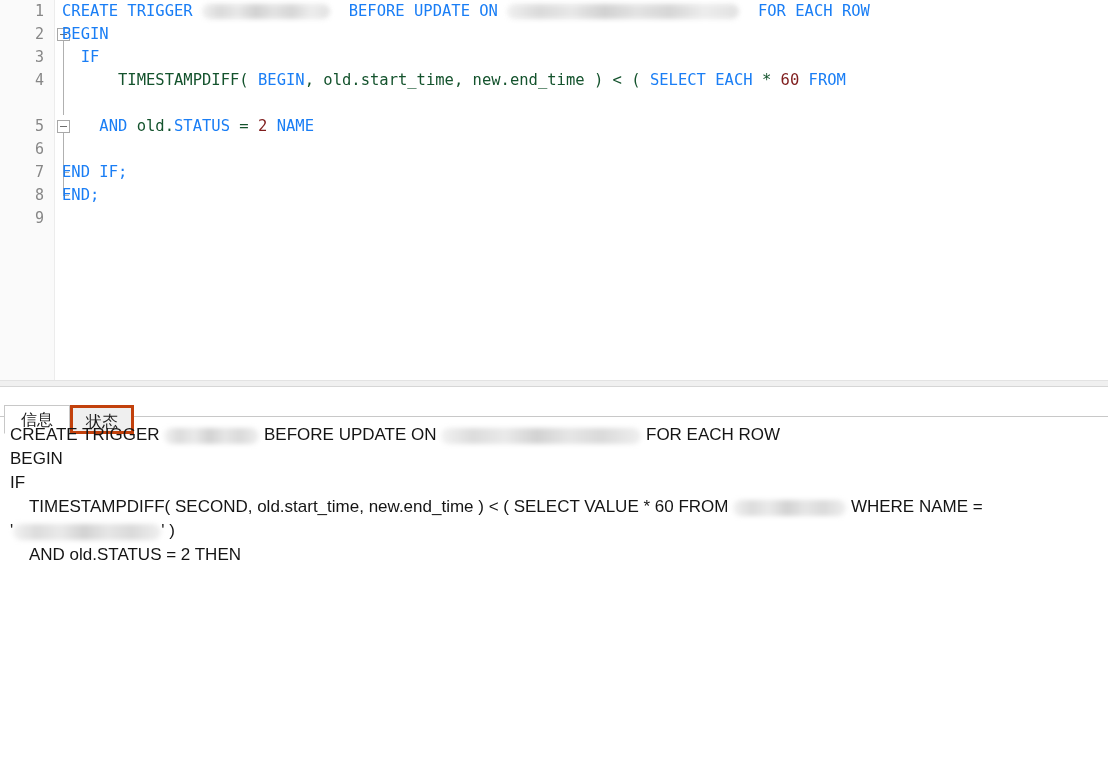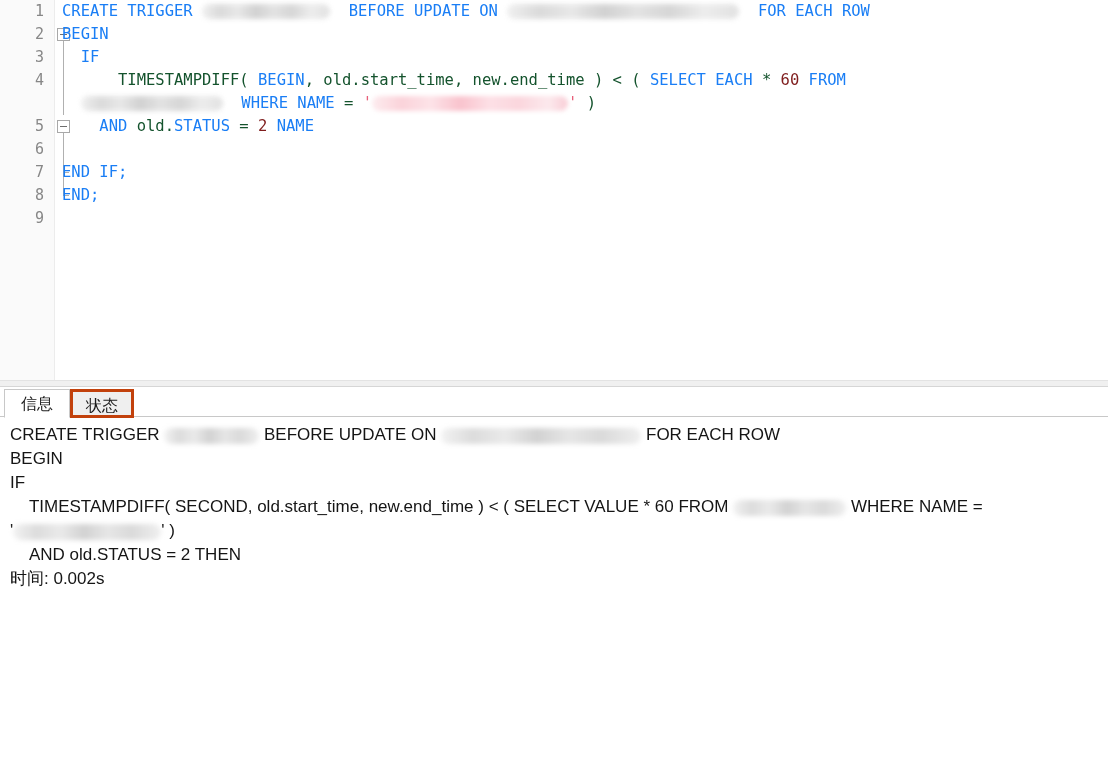--- a/index.html
+++ b/index.html
@@ -99,21 +99,21 @@
   
   .bottom {
     position: absolute; left: 0; top: 387px; width: 1108px; height: 380px;
     background: #ffffff;
   }
   .tabstrip {
     position: absolute; left: 0; top: 0; width: 1108px; height: 30px;
     border-bottom: 1px solid #c8c8c8;
   }
   .tab {
-    position: absolute; top: 2px; height: 29px;
+    position: absolute; top: 18px; height: 29px;
     font-size: 16px; color: #1a1a1a; line-height: 27px;
     text-align: center; cursor: default;
   }
   .tab.active {
     left: 4px; width: 66px;
     background: #ffffff;
     border: 1px solid #c8c8c8; border-bottom: 1px solid #ffffff;
   }
   .tab.inactive {
     left: 70px; width: 64px;
@@ -169,21 +169,20 @@
           <div class="foldcol">
             <div class="fold-line"></div>
           </div>
           <div class="codetext"><span class="plain">      TIMESTAMPDIFF( </span><span class="kw">BEGIN</span><span class="plain">, old.start_time, new.end_time ) &lt; ( </span><span class="kw">SELECT EACH </span><span class="plain">* </span><span class="num">60</span><span class="kw"> FROM</span></div>
         </div>
         <div class="row">
           <div class="lineno"></div>
           <div class="foldcol">
             <div class="fold-line"></div>
           </div>
-          <div class="codetext"><span class="plain">  </span><span class="redact" style="width: 142px;"></span><span class="kw">  WHERE NAME </span><span class="plain">= </span><span class="strq">'</span><span class="redact-pink" style="width: 196px;"></span><span class="strq">'</span><span class="plain"> )</span></div>
         </div>
         <div class="row">
           <div class="lineno">5</div>
           <div class="foldcol">
             <div class="fold-box"></div>
             <div class="fold-line start"></div>
           </div>
           <div class="codetext"><span class="kw">    AND </span><span class="plain">old.</span><span class="kw">STATUS </span><span class="plain">= </span><span class="num">2</span><span class="kw"> NAME</span></div>
         </div>
         <div class="row">
@@ -222,17 +221,16 @@
         <div class="tab active">信息</div>
         <div class="tab inactive">状态</div>
       </div>
     <div class="msgarea" id="msgarea">
         <div class="msgline"><span>CREATE TRIGGER </span><span class="redact-msg" style="width: 95px;"></span><span> BEFORE UPDATE ON </span><span class="redact-msg" style="width: 200px;"></span><span> FOR EACH ROW</span></div>
         <div class="msgline"><span>BEGIN</span></div>
         <div class="msgline"><span>IF</span></div>
         <div class="msgline"><span>    TIMESTAMPDIFF( SECOND, old.start_time, new.end_time ) &lt; ( SELECT VALUE * 60 FROM </span><span class="redact-msg" style="width: 113px;"></span><span> WHERE NAME =</span></div>
         <div class="msgline"><span>'</span><span class="redact-msg" style="width: 148px;"></span><span>' )</span></div>
         <div class="msgline"><span>    AND old.STATUS = 2 THEN</span></div>
-        <div class="msgline"><span>时间: 0.002s</span></div>
       </div>
   </div>
 
 </div>
 
 </body></html>

